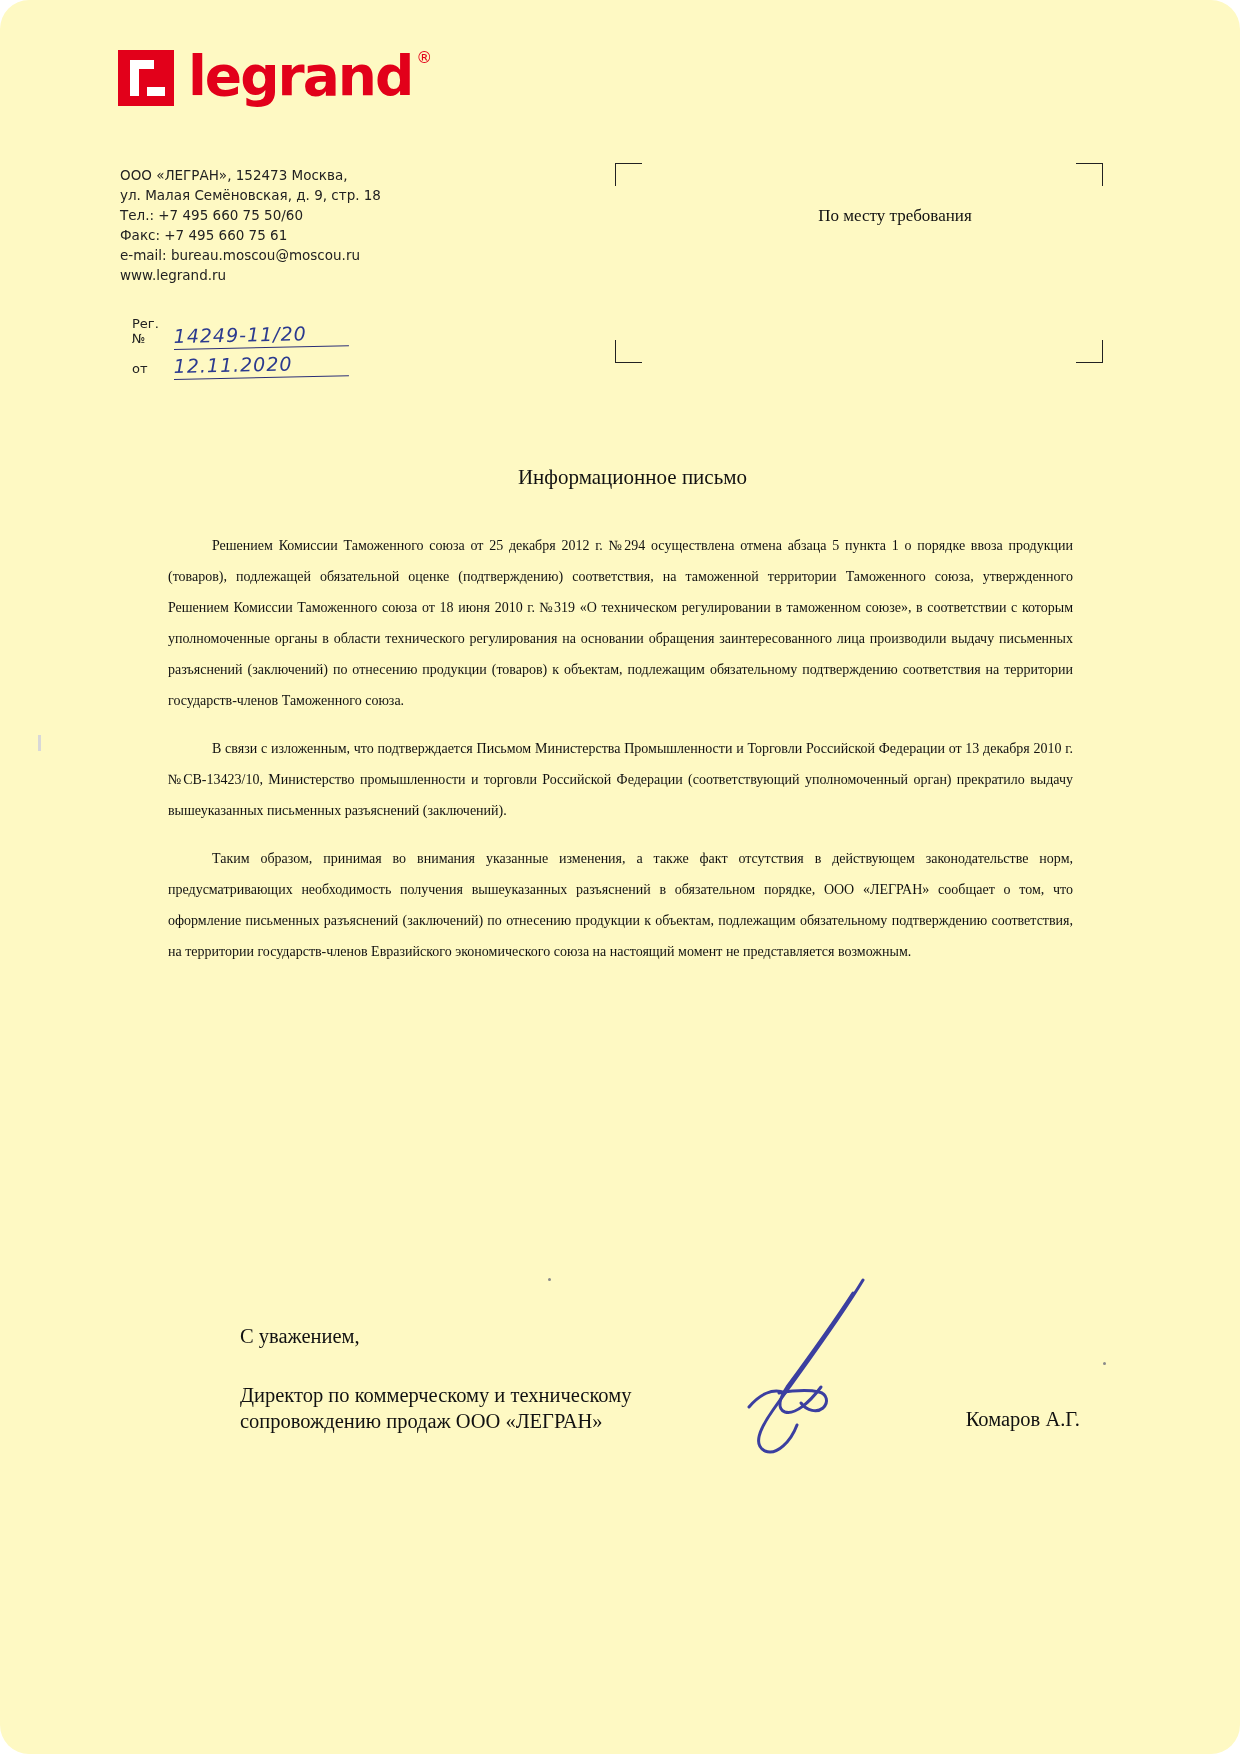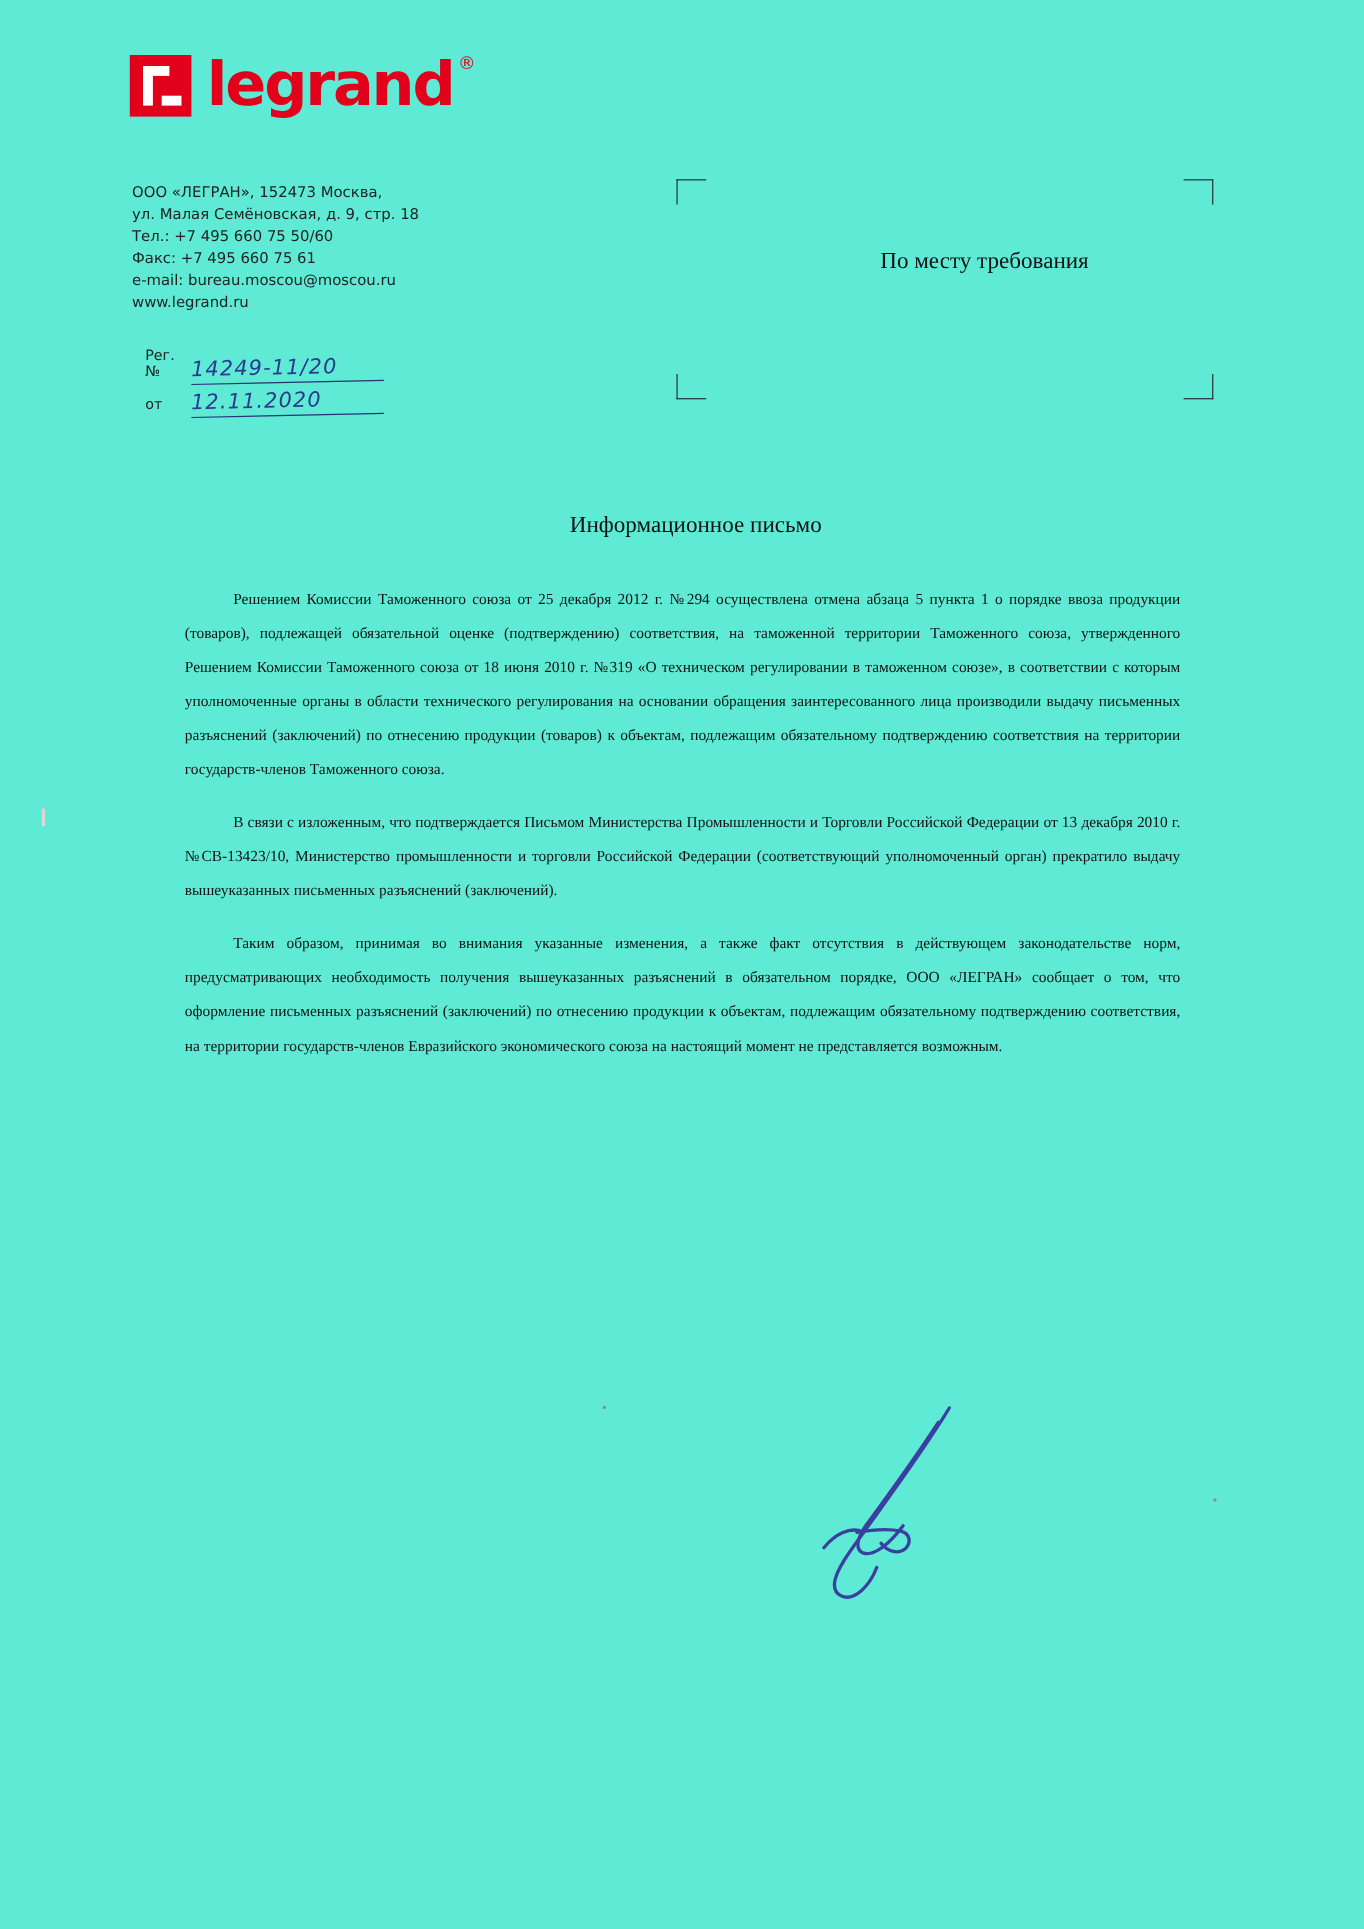--- a/index.html
+++ b/index.html
@@ -12,21 +12,22 @@
     height: 1754px;
     position: relative;
     font-family: "Liberation Serif", serif;
     color: #1a1a1a;
     overflow: hidden;
   }
 
   .page {
     position: absolute;
     inset: 0;
-    background: #5eead4;
+    background: #fef9c3;
+    border-radius: 29px;
   }
 
   
   .logo-block {
     position: absolute;
     left: 118px;
     top: 48px;
     display: flex;
     align-items: flex-start;
   }
@@ -131,23 +132,23 @@
     height: 22px;
   }
   .corner.tl { left: 615px; top: 163px; border-left: 1.5px solid #222; border-top: 1.5px solid #222; }
   .corner.tr { left: 1076px; top: 163px; border-right: 1.5px solid #222; border-top: 1.5px solid #222; }
   .corner.bl { left: 615px; top: 340px; border-left: 1.5px solid #222; border-bottom: 1.5px solid #222; }
   .corner.br { left: 1076px; top: 340px; border-right: 1.5px solid #222; border-bottom: 1.5px solid #222; }
 
   .addressee {
     position: absolute;
     left: 700px;
-    top: 225px;
+    top: 206px;
     width: 390px;
-    font-size: 21px;
+    font-size: 17px;
     color: #111;
     text-align: center;
   }
 
   
   .doc-title {
     position: absolute;
     left: 0;
     right: 0;
     top: 465px;
@@ -248,20 +249,30 @@
   <div class="addressee">По месту требования</div>
 
   <div class="doc-title">Информационное письмо</div>
 
   <div class="body-text">
     <p>Решением Комиссии Таможенного союза от 25 декабря 2012 г. №294 осуществлена отмена абзаца 5 пункта 1 о порядке ввоза продукции (товаров), подлежащей обязательной оценке (подтверждению) соответствия, на таможенной территории Таможенного союза, утвержденного Решением Комиссии Таможенного союза от 18 июня 2010 г. №319 «О техническом регулировании в таможенном союзе», в соответствии с которым уполномоченные органы в области технического регулирования на основании обращения заинтересованного лица производили выдачу письменных разъяснений (заключений) по отнесению продукции (товаров) к объектам, подлежащим обязательному подтверждению соответствия на территории государств-членов Таможенного союза.</p>
     <p>В связи с изложенным, что подтверждается Письмом Министерства Промышленности и Торговли Российской Федерации от 13 декабря 2010 г. №СВ-13423/10, Министерство промышленности и торговли Российской Федерации (соответствующий уполномоченный орган) прекратило выдачу вышеуказанных письменных разъяснений (заключений).</p>
     <p>Таким образом, принимая во внимания указанные изменения, а также факт отсутствия в действующем законодательстве норм, предусматривающих необходимость получения вышеуказанных разъяснений в обязательном порядке, ООО «ЛЕГРАН» сообщает о том, что оформление письменных разъяснений (заключений) по отнесению продукции к объектам, подлежащим обязательному подтверждению соответствия, на территории государств-членов Евразийского экономического союза на настоящий момент не представляется возможным.</p>
   </div>
 
+  <div class="sign-area">
+    <div class="regards">С уважением,</div>
+    <div class="sign-row">
+      <div class="sign-title">
+        <div>Директор по коммерческому и техническому</div>
+        <div>сопровождению продаж ООО «ЛЕГРАН»</div>
+      </div>
+      <div class="sign-name">Комаров А.Г.</div>
+    </div>
+  </div>
 
   <svg class="signature-svg" width="220" height="190" viewBox="0 0 220 190">
     <g fill="none" stroke="#3b3fa0" stroke-width="3" stroke-linecap="round" stroke-linejoin="round">
       <path d="M128 5 C104 45, 70 90, 38 135 C24 155, 18 170, 30 176 C42 181, 56 166, 62 150"></path>
       <path d="M118 18 C96 52, 74 82, 52 112 C44 124, 42 134, 50 137 C60 140, 74 128, 86 112"></path>
       <path d="M44 118 C56 116, 70 114, 84 117 C92 119, 94 127, 88 133 C82 138, 72 136, 66 128"></path>
       <path d="M14 132 C24 120, 38 112, 50 118"></path>
     </g>
   </svg>
 

